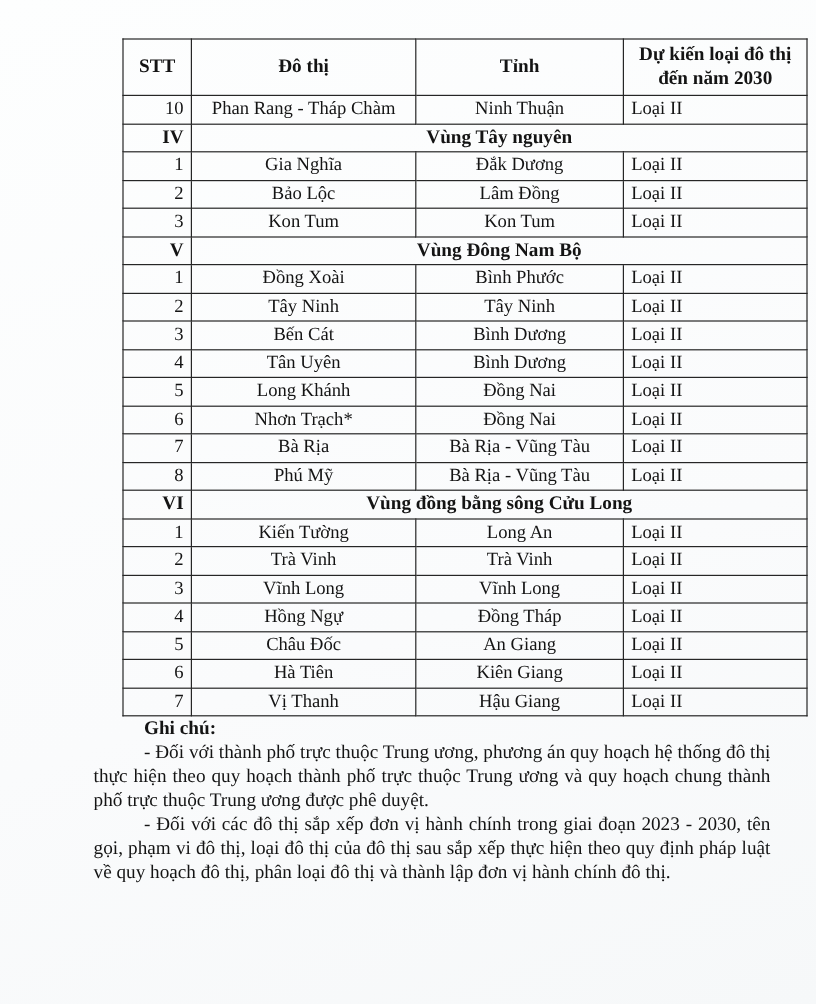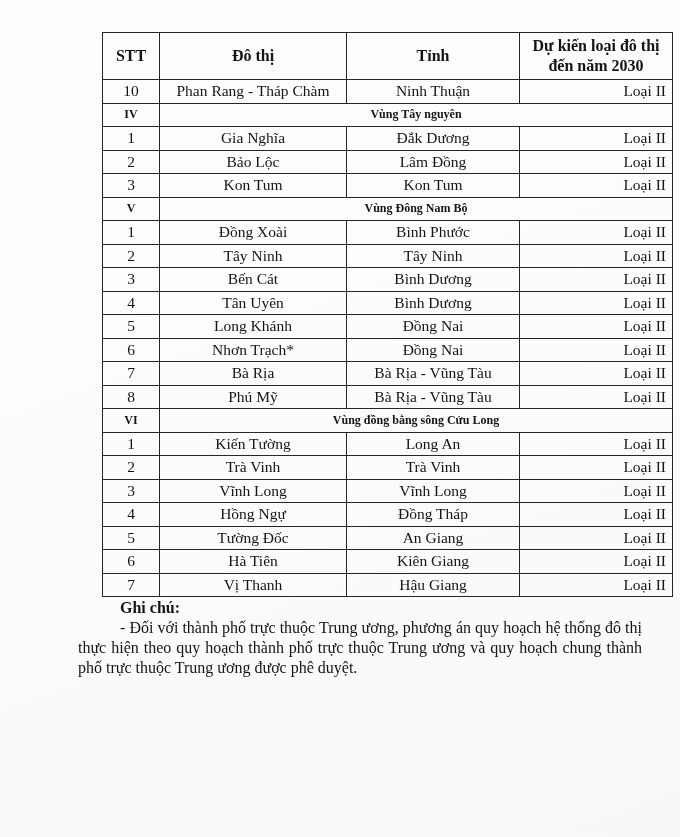--- a/index.html
+++ b/index.html
@@ -25,24 +25,24 @@
     overflow:hidden;white-space:nowrap;
   }
   .doc-table thead th{
     font-weight:bold;text-align:center;vertical-align:middle;
     height:46px;font-size:16px;line-height:1.25;white-space:normal;
   }
   .col-stt{width:44px;}
   .col-dothi{width:174px;}
   .col-tinh{width:160px;}
   .col-loai{width:140px;}
-  .c-stt{text-align:center;}
+  .c-stt{text-align:right;}
   .c-dothi,.c-tinh{text-align:center;padding-left:9px;}
-  .c-loai{text-align:right;}
-  .section-row td{font-weight:bold;font-size:12px;}
+  .c-loai{text-align:left;}
+  .section-row td{font-weight:bold;font-size:16px;}
   .section-label{text-align:center;padding-left:9px;}
   
   .notes{
     position:absolute;left:78px;top:598px;width:564px;
     font-size:16px;line-height:20px;
   }
   .notes p{margin:0;}
   .notes-title{font-weight:bold;text-indent:42px;}
   .note-para{text-align:justify;text-indent:42px;}
 </style>
@@ -164,21 +164,21 @@
           <td class="c-loai">Loại II</td>
         </tr>
         <tr>
           <td class="c-stt">4</td>
           <td class="c-dothi">Hồng Ngự</td>
           <td class="c-tinh">Đồng Tháp</td>
           <td class="c-loai">Loại II</td>
         </tr>
         <tr>
           <td class="c-stt">5</td>
-          <td class="c-dothi">Tường Đốc</td>
+          <td class="c-dothi">Châu Đốc</td>
           <td class="c-tinh">An Giang</td>
           <td class="c-loai">Loại II</td>
         </tr>
         <tr>
           <td class="c-stt">6</td>
           <td class="c-dothi">Hà Tiên</td>
           <td class="c-tinh">Kiên Giang</td>
           <td class="c-loai">Loại II</td>
         </tr>
         <tr>
@@ -186,15 +186,16 @@
           <td class="c-dothi">Vị Thanh</td>
           <td class="c-tinh">Hậu Giang</td>
           <td class="c-loai">Loại II</td>
         </tr>
       </tbody>
   </table>
 
   <div class="notes">
     <p class="notes-title">Ghi chú:</p>
     <p class="note-para">- Đối với thành phố trực thuộc Trung ương, phương án quy hoạch hệ thống đô thị thực hiện theo quy hoạch thành phố trực thuộc Trung ương và quy hoạch chung thành phố trực thuộc Trung ương được phê duyệt.</p>
+    <p class="note-para">- Đối với các đô thị sắp xếp đơn vị hành chính trong giai đoạn 2023 - 2030, tên gọi, phạm vi đô thị, loại đô thị của đô thị sau sắp xếp thực hiện theo quy định pháp luật về quy hoạch đô thị, phân loại đô thị và thành lập đơn vị hành chính đô thị.</p>
   </div>
 
 </div>
 
 </body></html>

